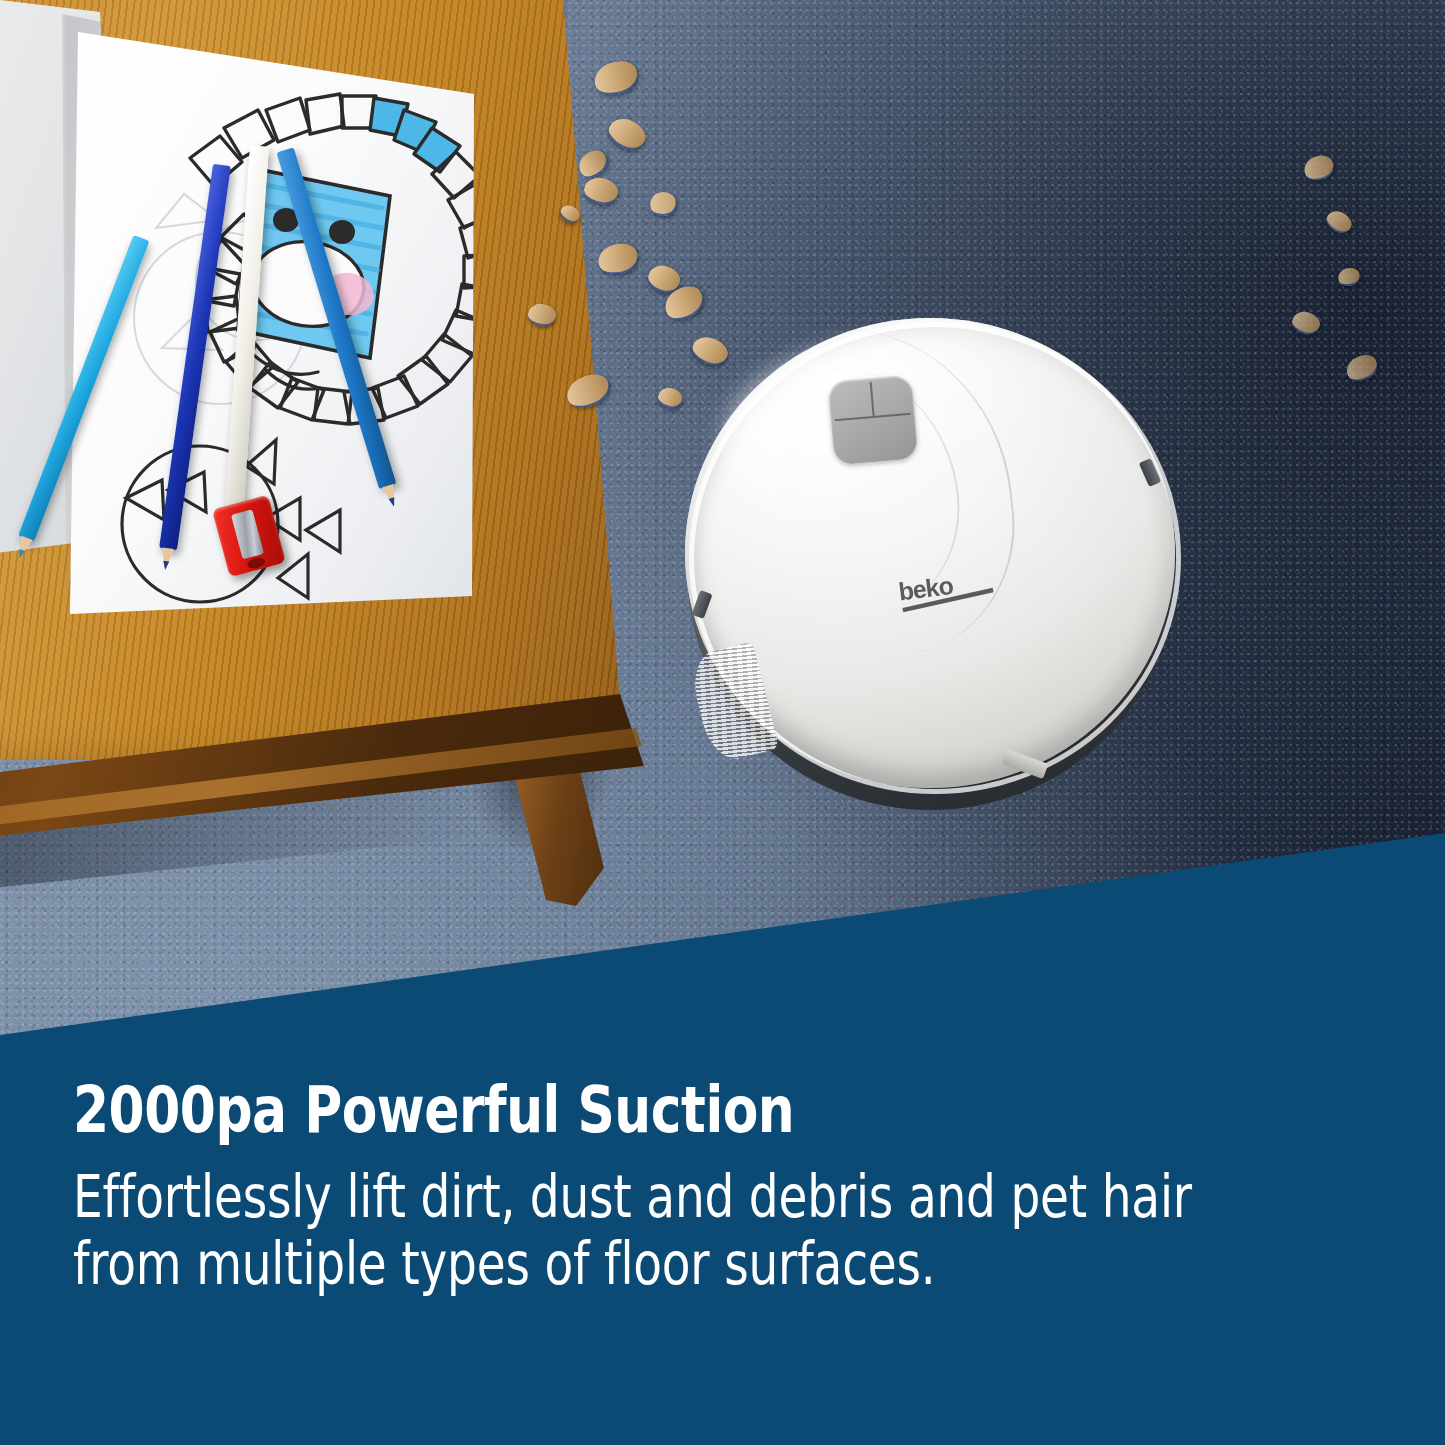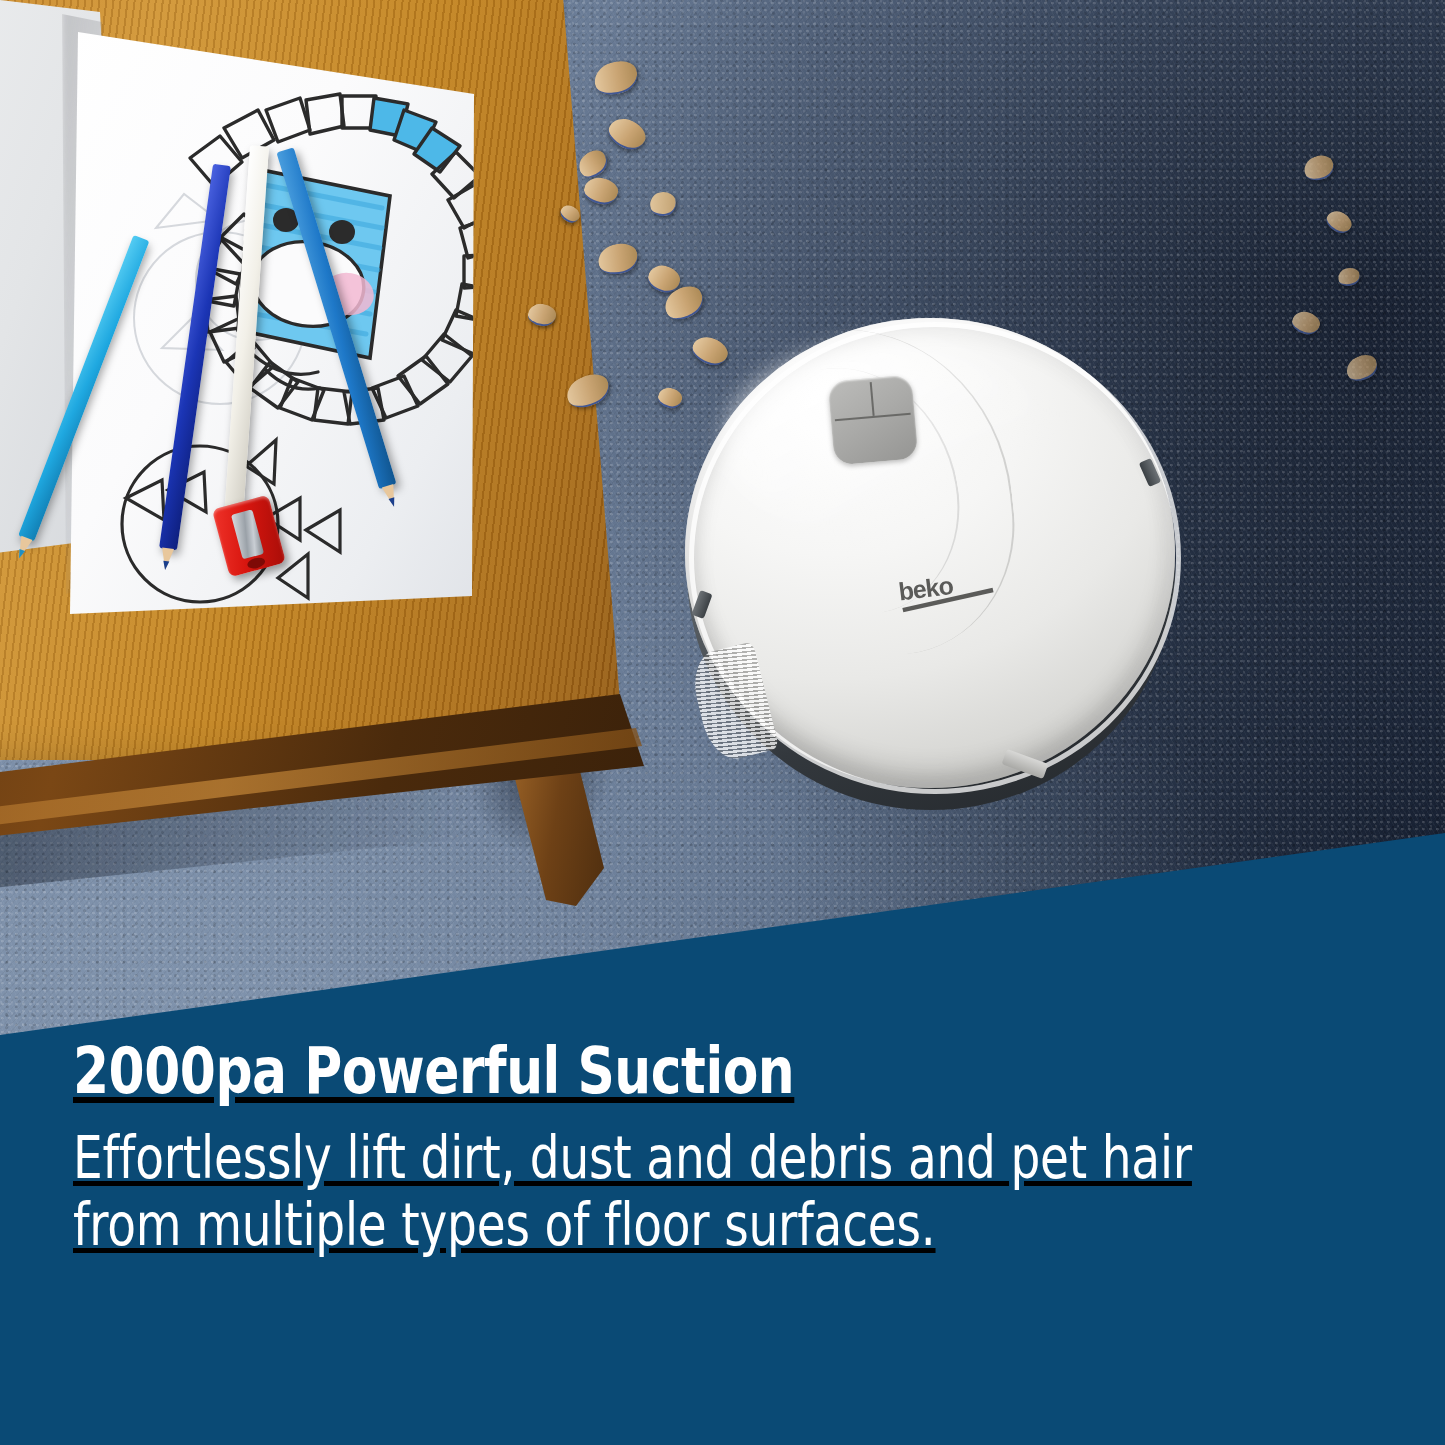--- a/index.html
+++ b/index.html
@@ -207,21 +207,21 @@
     position:absolute;left:212px;top:250px;width:110px;height:48px;
     transform:rotate(-7deg);
   }
 
   
   .banner{
     position:absolute;left:0;top:0;width:1445px;height:1445px;
     background:#0a4a75;
     clip-path:polygon(0 1035px, 1445px 833px, 1445px 1445px, 0 1445px);
   }
-  .banner-text{position:absolute;left:73px;top:1039px;width:1300px;text-decoration:underline;}
+  .banner-text{position:absolute;left:73px;top:1078px;width:1300px;}
   .headline{
     margin:0;
     color:#ffffff;
     font-family:"Liberation Sans Narrow","DejaVu Sans Condensed","Liberation Sans",sans-serif;
     font-weight:700;
     font-size:64px;
     line-height:1.0;
     letter-spacing:-.5px;
     transform:scaleX(.9);
     transform-origin:left center;

